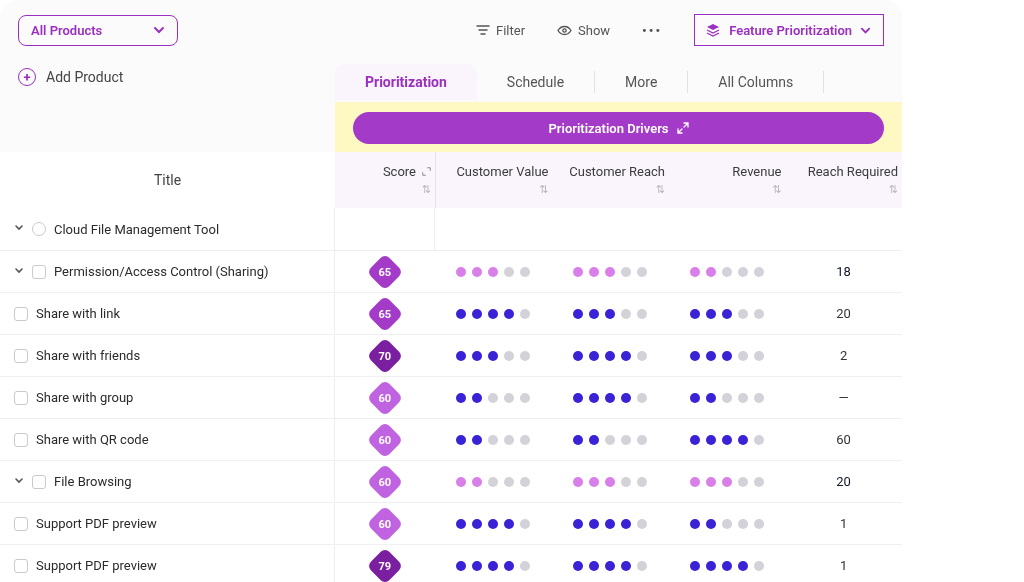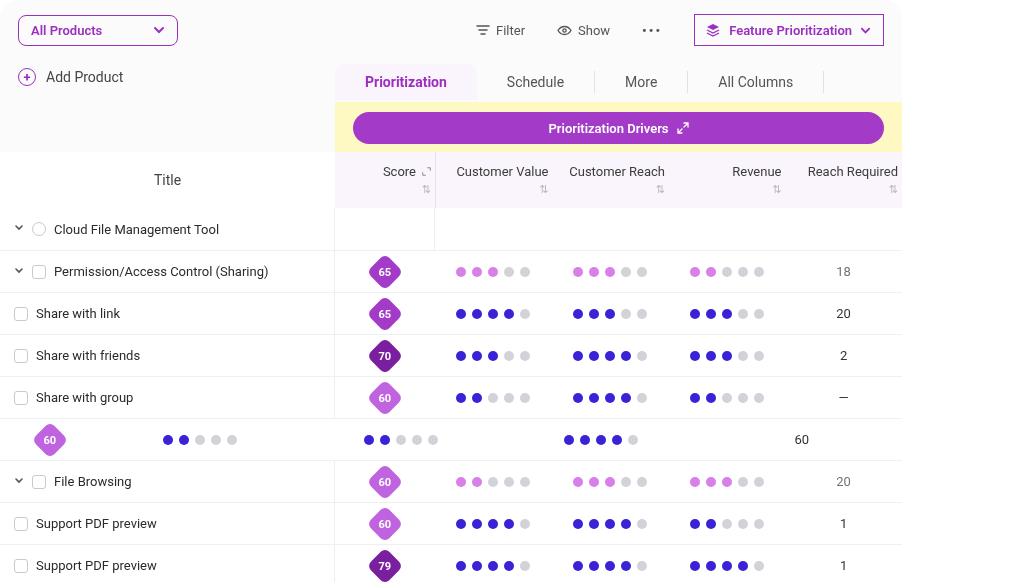--- a/index.html
+++ b/index.html
@@ -48,21 +48,21 @@
 .hex{width:26px;height:26px;transform:rotate(45deg);border-radius:6px;display:flex;align-items:center;justify-content:center}
 .hex span{transform:rotate(-45deg);color:#fff;font-size:11px;font-weight:700}
 .hex.dark{background:#7a1fa0}
 .hex.mid{background:#a43ac8}
 .hex.light{background:#c063e0}
 .dots{display:flex;gap:6px}
 .dot{width:10px;height:10px;border-radius:50%;background:#d2d2d8}
 .dot.b{background:#3a22d6}
 .dot.m{background:#d97fe9}
 .eff{color:#333;font-size:13px}
-.eff.dim{color:#737373}
+.eff.dim{color:#0f172a}
 .chk{width:14px;height:14px;border:1.5px solid #c9c9cf;border-radius:3px;flex:0 0 14px;cursor:pointer;background:#fff}
 .chev{cursor:pointer;color:#555;font-size:12px}
 .circ{width:14px;height:14px;border:1.5px solid #c9c9cf;border-radius:50%;flex:0 0 14px}
 .title-txt{color:#2b2b2b;font-size:13px;white-space:nowrap;overflow:hidden;text-overflow:ellipsis}
 .lvl0{padding-left:14px}
 .lvl1{padding-left:30px}
 .lvl2{padding-left:74px}
 </style>
 </head>
 <body>
@@ -368,20 +368,24 @@
               <span class="dot"></span>
               <span class="dot"></span>
             </div>
           </div>
           <div class="cell">
             <span class="eff">—</span>
           </div>
         </div>
       </div>
       <div class="row">
+        <div class="l lvl2">
+          <span class="chk"></span>
+          <span class="title-txt">Share with QR code</span>
+        </div>
         <div class="r">
           <div class="cell score">
             <div class="hex light">
               <span>60</span>
             </div>
           </div>
           <div class="cell">
             <div class="dots">
               <span class="dot b"></span>
               <span class="dot b"></span>

